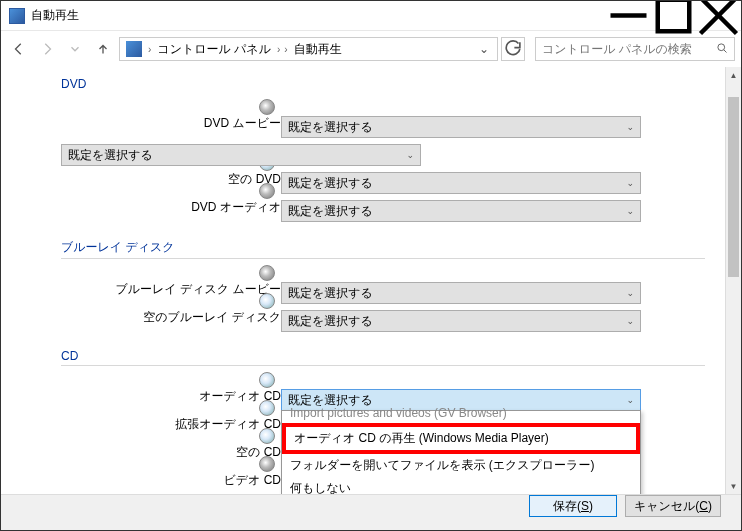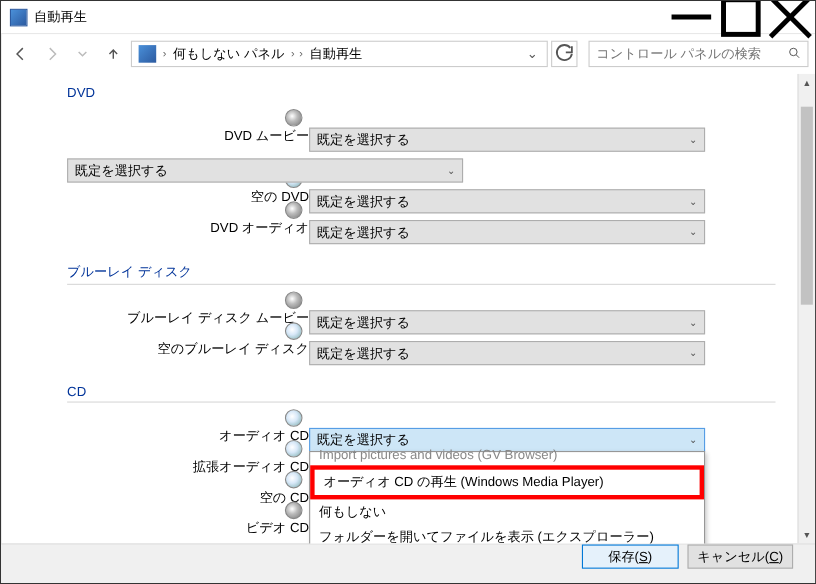--- a/index.html
+++ b/index.html
@@ -99,21 +99,21 @@
       </svg>
   </div>
   <div class="navbtn">
     <svg viewBox="0 0 16 16">
         <path d="M8 13 L8 4 M4 8 L8 4 L12 8" fill="none" stroke="currentColor" stroke-width="1.5"></path>
       </svg>
   </div>
   <div class="addrbar">
     <div class="addricon"></div>
     <span class="sep">›</span>
-    <span class="crumb">何もしない パネル</span>
+    <span class="crumb">コントロール パネル</span>
     <span class="sep">›</span>
     <span class="sep">›</span>
     <span class="crumb">自動再生</span>
     <span class="drop">⌄</span>
   </div>
   <div class="refbtn">
     <svg viewBox="0 0 16 16">
         <path d="M12 4 A5 5 0 1 0 13 8" fill="none" stroke="currentColor" stroke-width="1.2"></path>
         <path d="M13 3 L13 7 L9 7" fill="none" stroke="currentColor" stroke-width="1.2"></path>
       </svg>
@@ -217,22 +217,22 @@
       <div class="rselect" style="position:relative;">
         <div class="selbox open">
             <span class="seltext">既定を選択する</span>
             <span class="selarrow">⌄</span>
           </div>
         <div class="dropdown" style="left:0; top:22px;">
           <div class="ditem cut">Import pictures and videos (GV Browser)</div>
           <div class="highlight-box">
             <div class="ditem">オーディオ CD の再生 (Windows Media Player)</div>
           </div>
+          <div class="ditem">フォルダーを開いてファイルを表示 (エクスプローラー)</div>
           <div class="ditem">何もしない</div>
-          <div class="ditem">フォルダーを開いてファイルを表示 (エクスプローラー)</div>
           <div class="ditem">毎回動作を確認する</div>
         </div>
       </div>
     </div>
     <div class="row">
         <div class="rlabel">
           <span class="ricon disc cd"></span>
           <span>拡張オーディオ CD</span>
         </div>
       </div>

